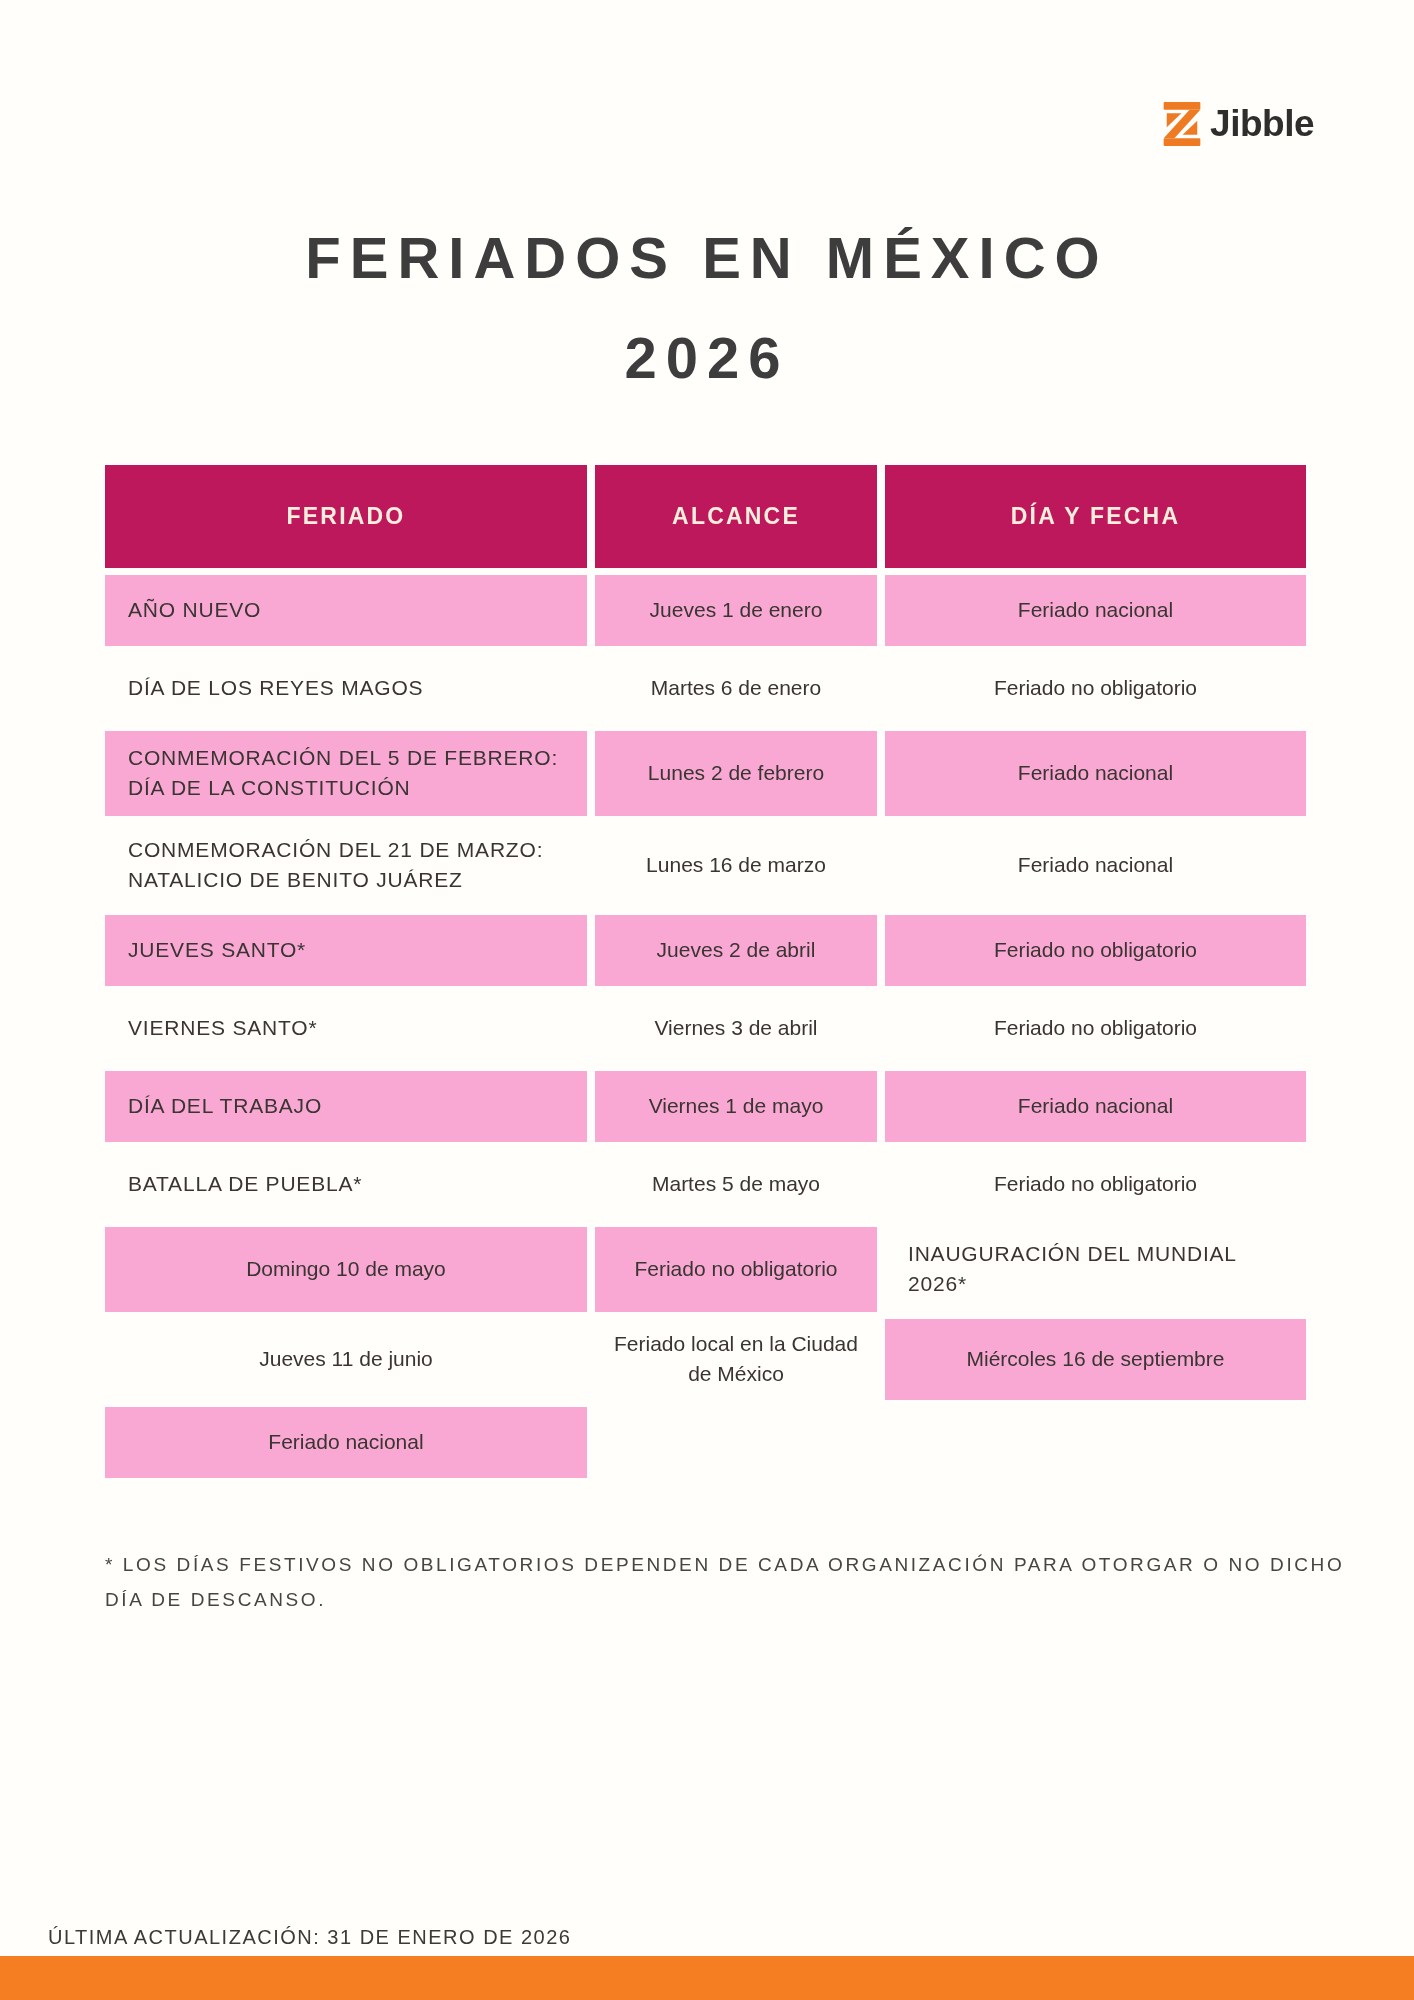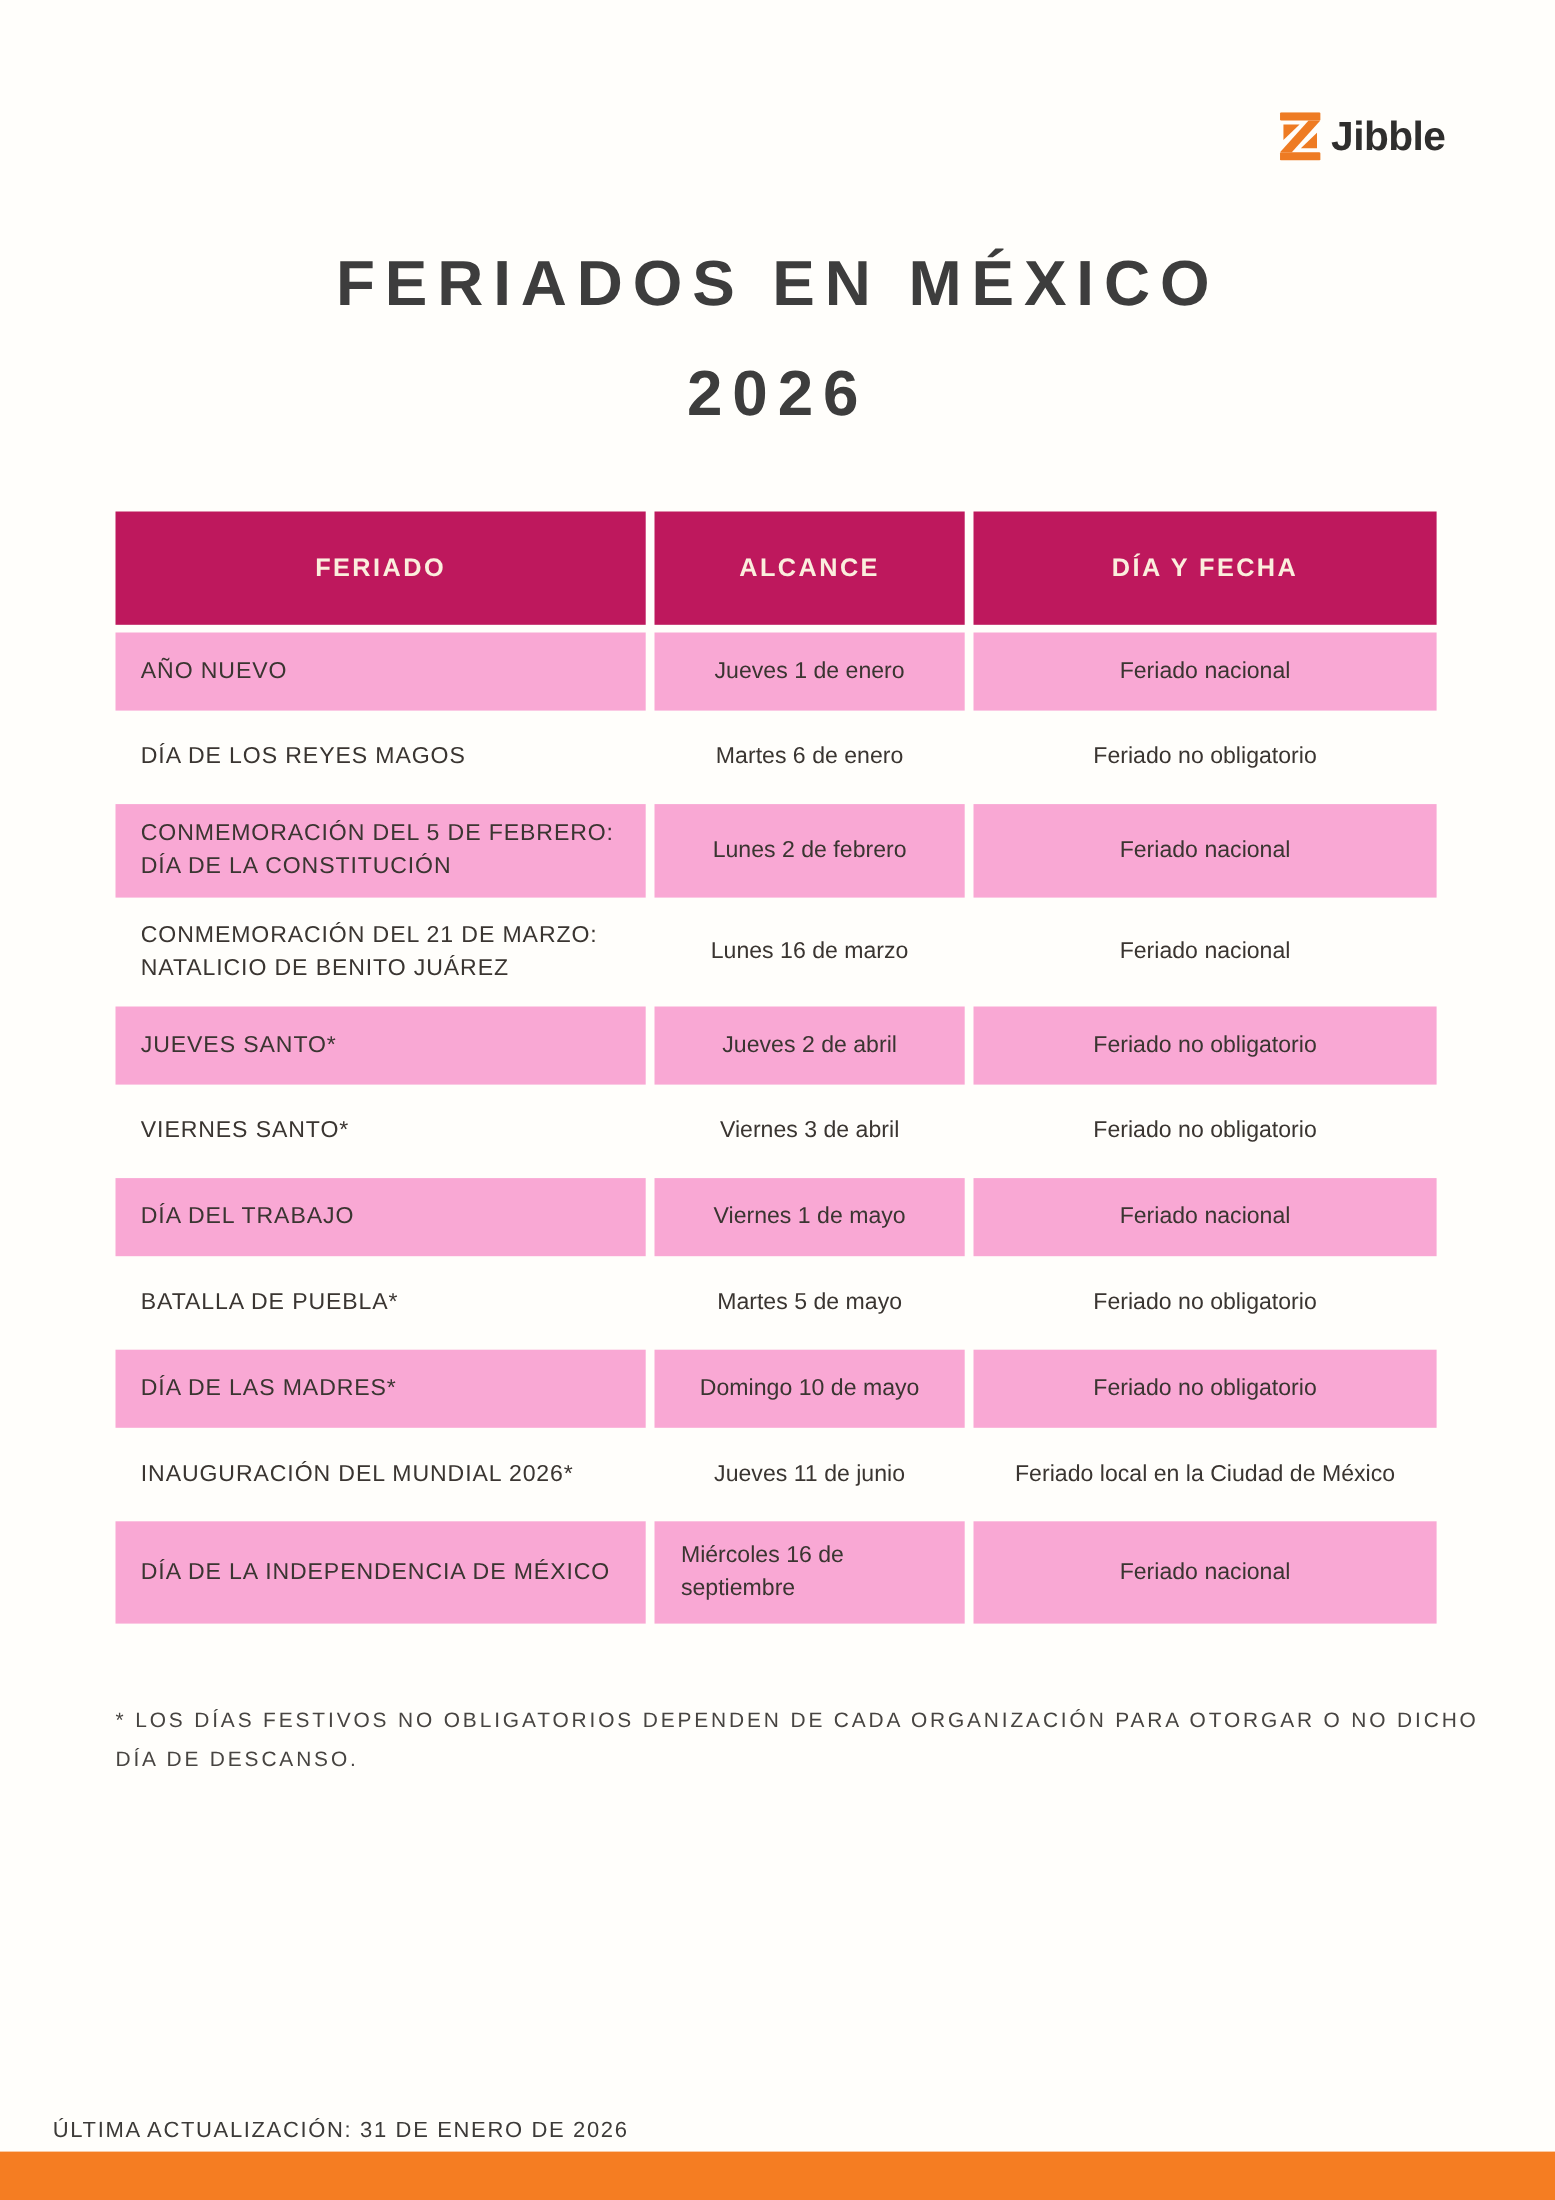--- a/index.html
+++ b/index.html
@@ -152,29 +152,27 @@
     <div class="td c3">Feriado no obligatorio</div>
 
     <div class="td c1 shaded">DÍA DEL TRABAJO</div>
     <div class="td c2 shaded">Viernes 1 de mayo</div>
     <div class="td c3 shaded">Feriado nacional</div>
 
     <div class="td c1">BATALLA DE PUEBLA*</div>
     <div class="td c2">Martes 5 de mayo</div>
     <div class="td c3">Feriado no obligatorio</div>
 
-    <div class="td c1 shaded">DÍA DE LAS MADRES*</div>
     <div class="td c2 shaded">Domingo 10 de mayo</div>
     <div class="td c3 shaded">Feriado no obligatorio</div>
 
     <div class="td c1">INAUGURACIÓN DEL MUNDIAL 2026*</div>
     <div class="td c2">Jueves 11 de junio</div>
     <div class="td c3">Feriado local en la Ciudad de México</div>
 
-    <div class="td c1 shaded">DÍA DE LA INDEPENDENCIA DE MÉXICO</div>
     <div class="td c2 shaded">Miércoles 16 de septiembre</div>
     <div class="td c3 shaded">Feriado nacional</div>
 
   </div>
 
   <div class="footnote">* LOS DÍAS FESTIVOS NO OBLIGATORIOS DEPENDEN DE CADA ORGANIZACIÓN PARA OTORGAR O NO DICHO DÍA DE DESCANSO.</div>
 
   <div class="footer-updated">ÚLTIMA ACTUALIZACIÓN: 31 DE ENERO DE 2026</div>
 
   <div class="bottom-bar"></div>

